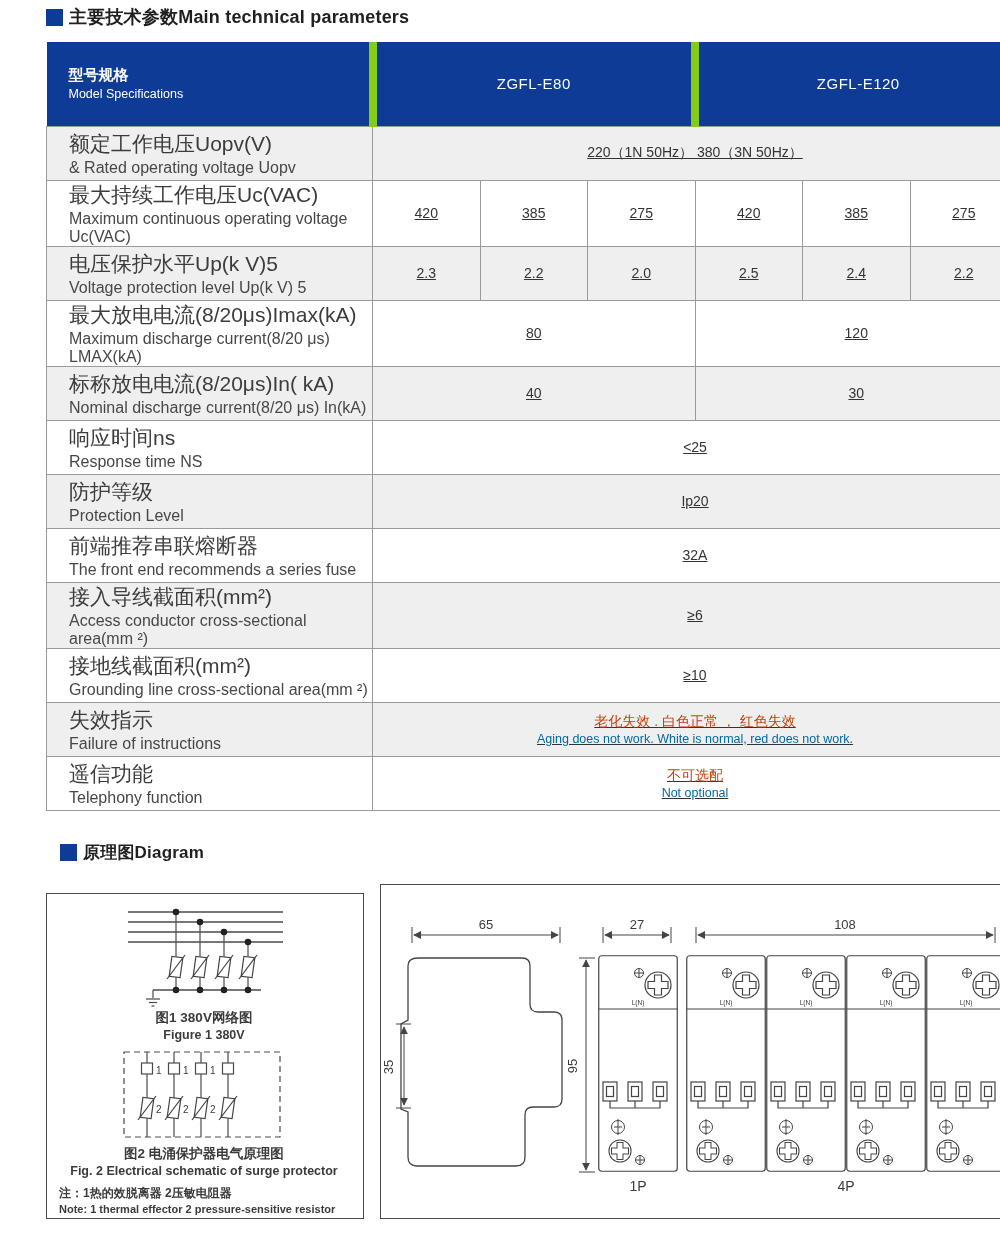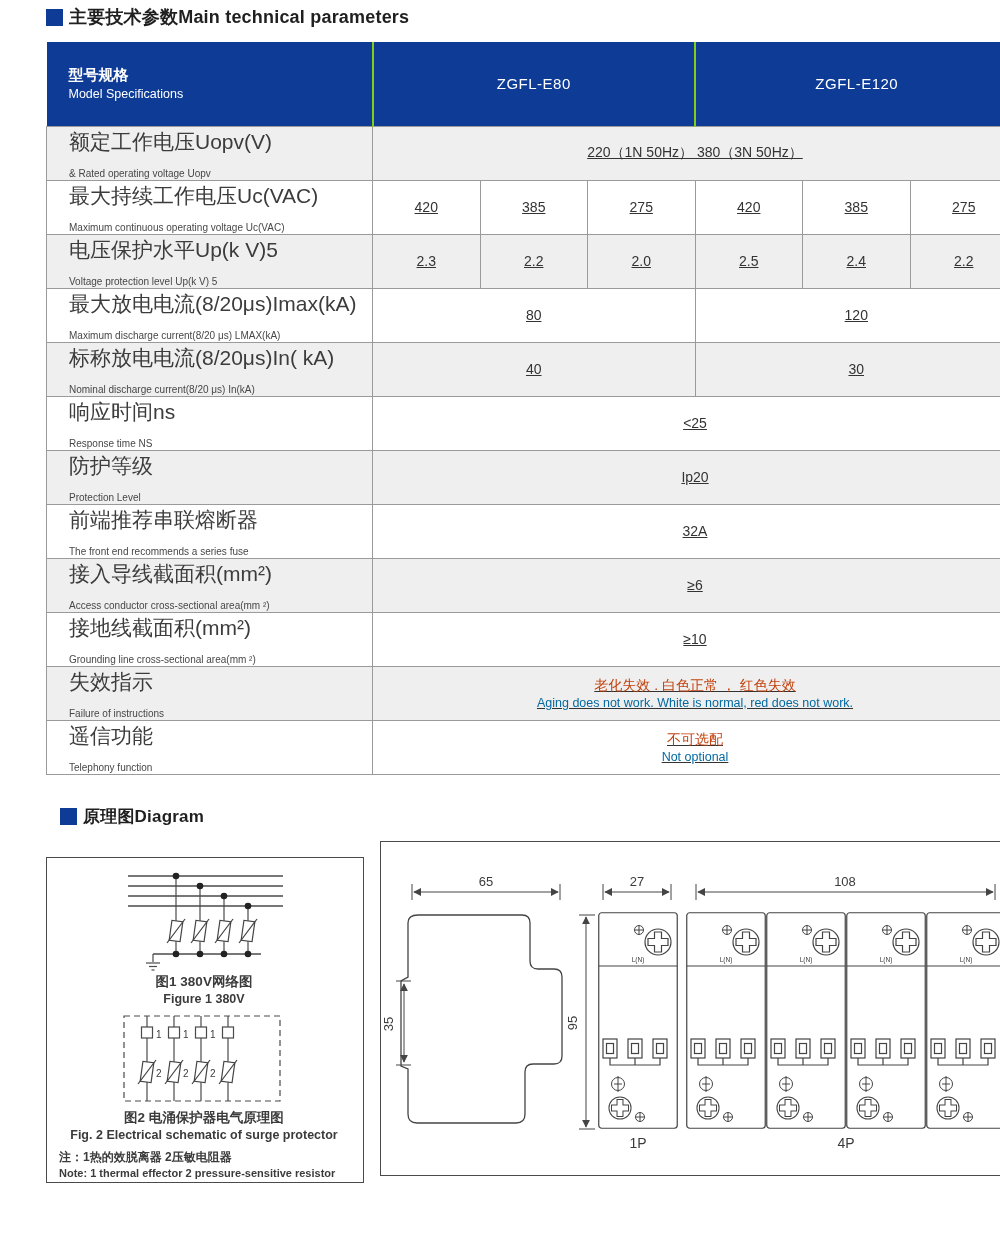--- a/index.html
+++ b/index.html
@@ -16,40 +16,40 @@
   .sec-title .sec-text { font-size:18px; color:#1f1f1f; font-weight:600; margin-left:6px; letter-spacing:.2px; }
   .sec-title.small .sec-text { font-size:17px; }
 
   
   table.spec { border-collapse:collapse; width:972px; margin:13px 14px 0 14px; table-layout:fixed; }
   table.spec col.c-label { width:326px; }
   table.spec thead th {
     background:var(--header_blue,#0d3b96); color:#fff; height:84px; font-weight:normal;
     border:none; vertical-align:middle;
   }
-  table.spec thead th + th { border-left:2px solid #84cc16; }
+  table.spec thead th + th { border-left:8px solid #84cc16; }
   th.hlabel { text-align:left; padding-left:22px; }
   th.hlabel .zh { font-size:15px; font-weight:600; }
   th.hlabel .en { font-size:12.5px; margin-top:2px; }
   th.hmodel { font-size:15px; text-align:center; letter-spacing:.5px; }
 
   table.spec tbody td {
     border:1px solid var(--border_gray,#9a9a9a);
     height:54px; vertical-align:middle; background:#fff;
   }
   table.spec tbody tr.gray td { background:var(--row_gray,#efefef); }
   td.label { text-align:left; padding-left:22px; }
   td.label .zh { font-size:21px; color:var(--text_dark,#3c3c3c); }
-  td.label .en { font-size:10px; color:#474747; margin-top:12px; }
+  td.label .en { font-size:16px; color:#474747; margin-top:1px; }
   td.val { text-align:center; font-size:14px; color:#333;text-decoration:underline; }
   td.val .vzh { font-size:14px; color:#c2410c; }
   td.val .ven { font-size:12.5px; color:#0369a1; margin-top:1px; }
 
   
-  .bottom { display:flex; margin:30px 14px 0 14px; align-items:center; }
+  .bottom { display:flex; margin:30px 14px 0 14px; align-items:flex-end; }
   .col-left { width:318px; margin-right:16px; }
   .col-right { width:637px; }
   .figbox { border:1.5px solid #4a4a4a; margin-top:29px; background:#fff; }
   .figbox.left { width:318px; height:326px; }
   .figbox.right { width:637px; height:335px; }
   svg { display:block; }
   .dimt { fill:#3b3b3b; stroke:none; font-size:13px; text-anchor:middle; }
   .capzh { fill:#3b3b3b; stroke:none; font-size:13.5px; font-weight:600; text-anchor:middle; }
   .capen { fill:#3b3b3b; stroke:none; font-size:12.5px; font-weight:600; text-anchor:middle; }
   .noteln { fill:#3b3b3b; stroke:none; font-size:12px; font-weight:600; text-anchor:start; }

